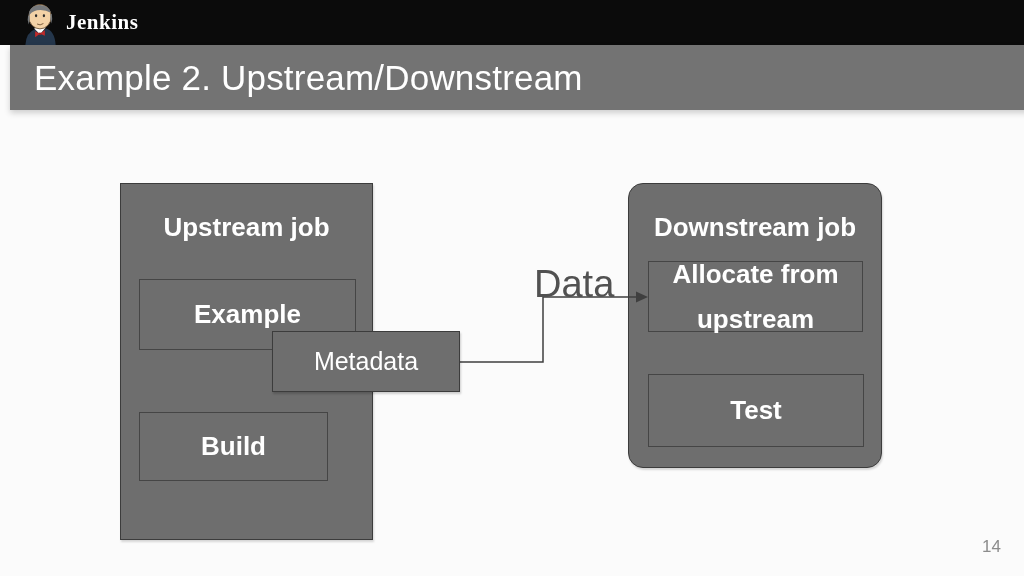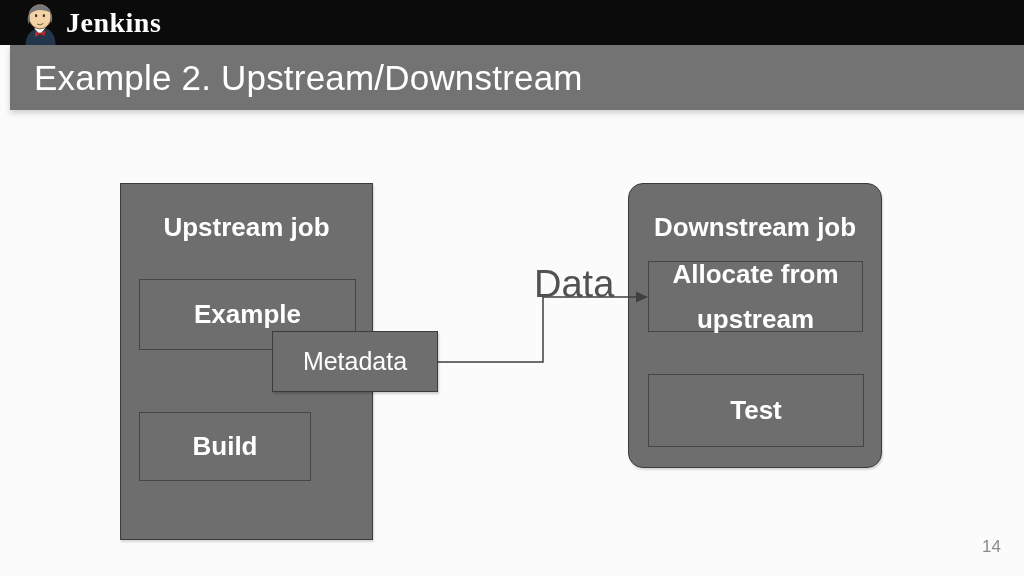--- a/index.html
+++ b/index.html
@@ -14,21 +14,21 @@
   .topbar {
     position: absolute; left: 0; top: 0; width: 1024px; height: 45px;
     background: var(--topbar-bg, #0b0b0b);
     display: flex; align-items: center;
   }
   .logo { width: 44px; height: 43px; margin-left: 18px; margin-top: 2px; flex: 0 0 auto; }
   .brand {
     color: #ffffff;
     font-family: "Liberation Serif", serif;
     font-weight: bold;
-    font-size: 28px;
+    font-size: 21px;
     margin-left: 4px;
     letter-spacing: 0.5px;
   }
 
   
   .titlebar {
     position: absolute; left: 10px; top: 45px; width: 1024px; height: 65px;
     background: var(--titlebar-bg, #737373);
     display: flex; align-items: center;
     box-shadow: 0 3px 6px rgba(0,0,0,0.18);
@@ -65,28 +65,28 @@
     display: flex; align-items: center; justify-content: center;
     color: #ffffff;
     font-size: 26px;
     text-align: center;
     line-height: 45px;
     padding: 2px 10px;
   }
 
   .box-upstream   { left: 120px; top: 183px; width: 253px; height: 357px; }
   .step-allocate  { left:  18px; top:  95px; width: 217px; height:  71px; }
-  .step-build     { left:  18px; top: 228px; width: 172px; height:  69px; }
+  .step-build     { left:  18px; top: 228px; width: 189px; height:  69px; }
 
   .box-downstream { left: 628px; top: 183px; width: 254px; height: 285px; border-radius: 15px; }
   .step-allocfrom { left:  19px; top:  77px; width: 215px; height:  71px; }
   .step-test      { left:  19px; top: 190px; width: 216px; height:  73px; }
 
   .box-metadata {
-    position: absolute; left: 272px; top: 331px; width: 166px; height: 61px;
+    position: absolute; left: 272px; top: 331px; width: 188px; height: 61px;
     background: var(--box-fill, #6e6e6e);
     border: 1.5px solid var(--box-border, #3c3c3c);
     box-shadow: 1px 2px 2px rgba(0,0,0,0.18);
     display: flex; align-items: center; justify-content: center;
     color: #ffffff; font-size: 25px;
     z-index: 3;
   }
 
   .connector-svg { position: absolute; left: 0; top: 0; width: 1024px; height: 576px; z-index: 2; pointer-events: none; }
 

